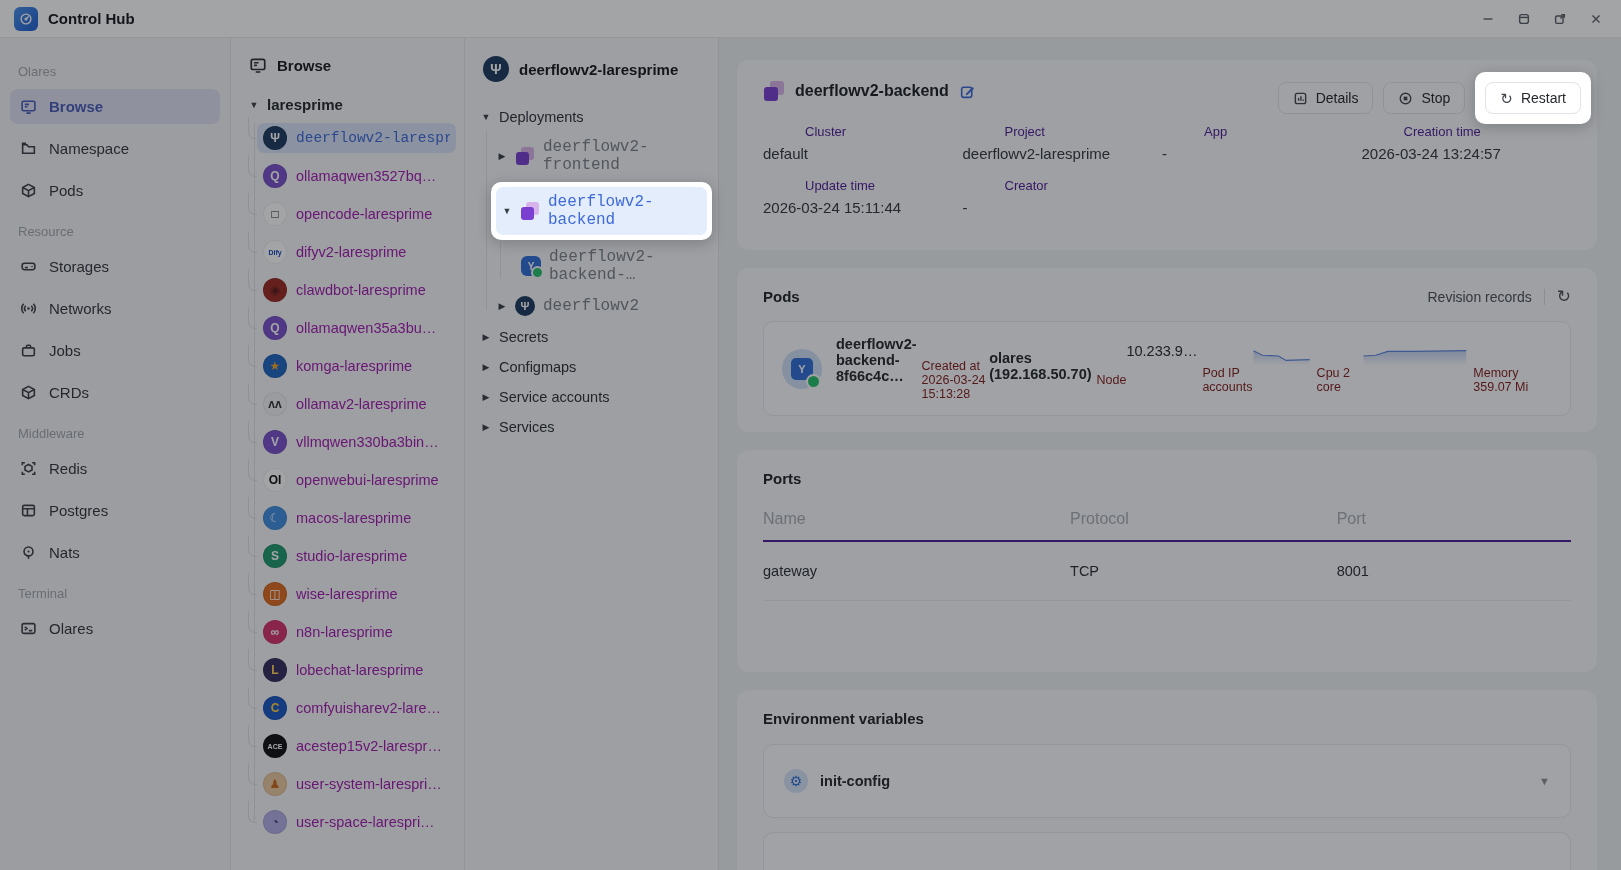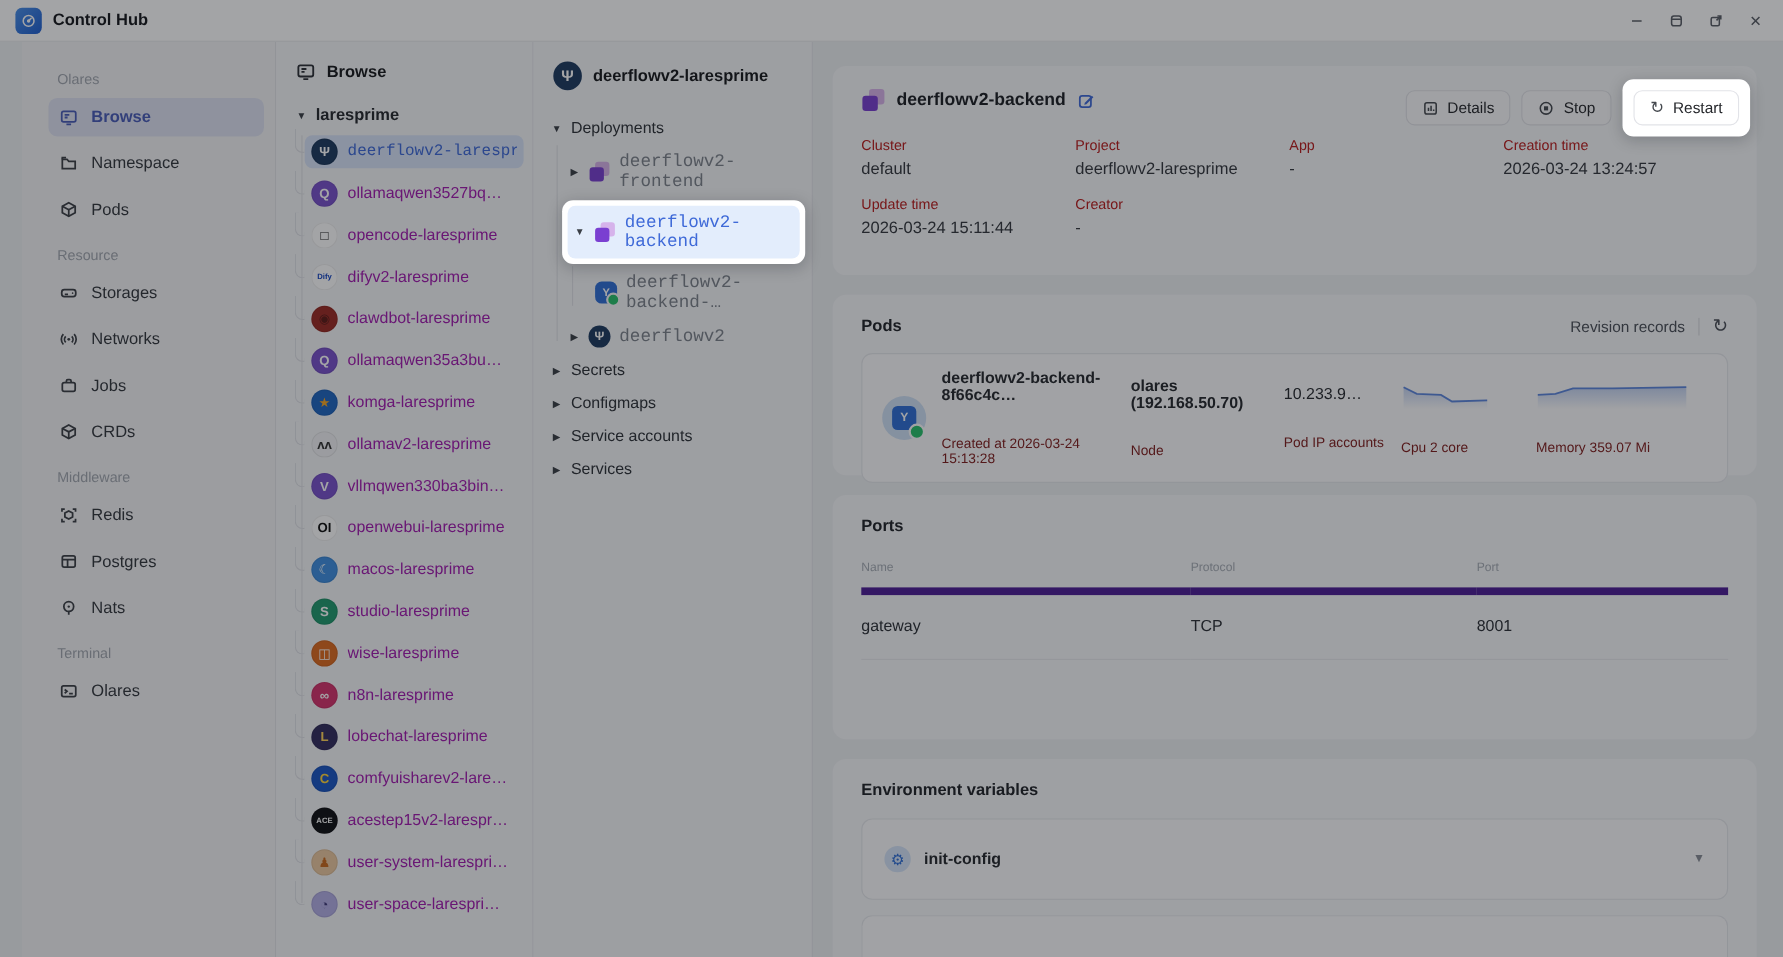--- a/index.html
+++ b/index.html
@@ -13,21 +13,21 @@
     background:linear-gradient(135deg,#4a8fe8,#1f5fd0); display:flex; align-items:center;
     justify-content:center; margin-right:10px; }
   .titlebar-title { font-size:15px; font-weight:bold; color:#16181c; }
   .win-controls { position:absolute; right:10px; top:0; height:38px; display:flex;
     align-items:center; gap:6px; }
   .win-btn { width:30px; height:28px; display:flex; align-items:center; justify-content:center;
     border-radius:6px; cursor:pointer; color:#5a5e66; }
 
   
   .content { display:flex; height:832px; }
-  .sidebar { width:231px; background:#f4f4f6; border-right:1px solid #e4e5e9; padding:10px 10px 0 24px;margin-left:20px; }
+  .sidebar { width:231px; background:#f4f4f6; border-right:1px solid #e4e5e9; padding:10px 10px 0 10px; }
   .col2 { width:234px; background:#f6f7f9; border-right:1px solid #e4e5e9; padding:14px 8px 0 12px; }
   .col3 { width:254px; background:#f6f7f9; border-right:1px solid #e4e5e9; padding:14px 6px 0 12px; }
   .main { flex:1; padding:22px 24px 0 18px; background:#eef0f3; }
 
   
   .side-section-label { font-size:13px; color:#a2a7af; margin:16px 8px 10px 8px; }
   .side-item { display:flex; align-items:center; gap:12px; height:35px; padding:0 10px;
     border-radius:8px; margin-bottom:7px; cursor:pointer; color:#3c4046; }
   .side-item .lbl { font-size:15px; color:#33373d; }
   .side-item.active { background:#dfe3f2; }
@@ -89,50 +89,50 @@
   .detail-title { font-size:16px; font-weight:bold; color:#1c1f24; }
   .btn-row { position:absolute; top:12px; right:6px; display:flex; align-items:center; gap:10px; }
   .btn { display:flex; align-items:center; gap:8px; height:32px; padding:0 14px;
     background:#fbfbfc; border:1px solid #e2e3e8; border-radius:8px; font-size:14px;
     color:#26282c; cursor:pointer; }
   .spotlight-btn { position:relative; z-index:60; background:#ffffff; border-radius:10px;
     padding:10px; box-shadow:0 3px 14px rgba(10,14,25,.22); }
   .spotlight-btn .btn { background:#fff; }
 
   .info-grid { display:grid; grid-template-columns:1fr 1fr 1fr 1.05fr; row-gap:16px; margin-top:22px; }
-  .info-label { font-size:13px; color:#b91c1c; margin-bottom:6px; }
+  .info-label { font-size:13px; color:#4c1d95; margin-bottom:6px;margin-left:42px; }
   .info-value { font-size:15px; color:#34383e; }
 
   .card-headrow { display:flex; align-items:center; }
   .card-tools { margin-left:auto; display:flex; align-items:center; gap:12px; }
   .revision-link { font-size:14px; color:#4b5058; cursor:pointer; }
   .v-div { width:1px; height:16px; background:#d8dade; }
   .refresh-glyph { font-size:17px; color:#4b5058; cursor:pointer; line-height:1; }
 
   .inner-row { background:#fcfcfd; border:1px solid #e6e8ec; border-radius:10px;
     display:flex; align-items:center; padding:14px 18px; margin-top:16px; }
   .podbig-icon { width:40px; height:40px; border-radius:50%; background:#cfe0f5; position:relative;
     display:flex; align-items:center; justify-content:center; flex:0 0 auto; }
   .podbig-cube { width:22px; height:22px; border-radius:5px; background:#2f6fd6; color:#fff;
     display:flex; align-items:center; justify-content:center; font-size:11px; font-weight:bold; }
   .podbig-icon::after { content:""; position:absolute; right:1px; bottom:0; width:11px; height:11px;
     border-radius:50%; background:#27c06b; border:2px solid #fcfcfd; }
   .pod-cols { display:flex; align-items:center; flex:1; margin-left:14px; }
-  .pc { display:flex; flex-direction:column; gap:5px; }
+  .pc { display:flex; gap:5px; }
   .pc-main { font-size:14.5px; font-weight:bold; color:#26292e; }
   .pc-sub { font-size:12.5px; color:#7f1d1d;margin-top:23px; }
   .pc-name { flex:2.1; }
   .pc-node { flex:1.7; }
   .pc-ip { flex:1.3; }
   .pc-cpu { flex:1.5; }
   .pc-mem { flex:1.9; }
 
   table.ports { width:100%; border-collapse:collapse; margin-top:14px; }
-  table.ports th { text-align:left; font-weight:normal; font-size:11px; color:#a7adb5;
-    padding:8px 0 12px 0; border-bottom:7px solid #4c1d95; }
+  table.ports th { text-align:left; font-weight:normal; font-size:16px; color:#a7adb5;
+    padding:8px 0 12px 0; border-bottom:2px solid #4c1d95; }
   table.ports td { font-size:14.5px; color:#2c3036; padding:21px 0; border-bottom:1px solid #e9eaee; }
   .colw-name { width:38%; } .colw-proto { width:33%; } .colw-port { width:29%; }
 
   .env-row { background:#fcfcfd; border:1px solid #e6e8ec; border-radius:10px; display:flex;
     align-items:center; padding:24px 20px; margin-top:16px; }
   .env-icon { width:24px; height:24px; border-radius:50%; background:#d6e4f8; color:#2f6fd6;
     display:flex; align-items:center; justify-content:center; font-size:14px; flex:0 0 auto; }
   .env-name { font-size:14.5px; font-weight:bold; color:#26292e; margin-left:12px; }
   .env-chevron { margin-left:auto; color:#8a8f98; font-size:11px; }
   .env-row.partial { height:30px; margin-top:14px; border-bottom:none;

